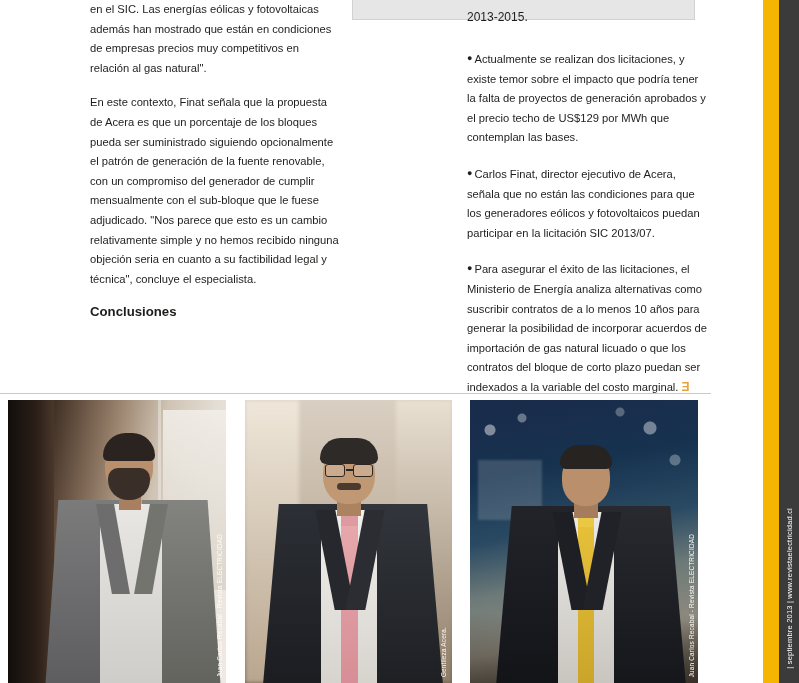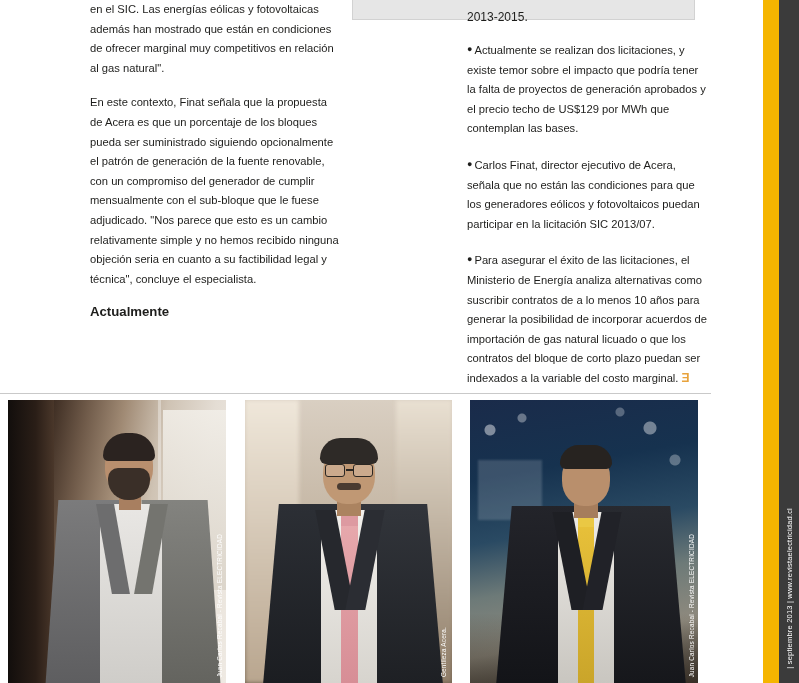--- a/index.html
+++ b/index.html
@@ -85,21 +85,21 @@
     font-size: 13.2px;
     font-weight: bold;
     margin: 0 0 7px 0;
     color: #1d1d1b;
     font-family: "Liberation Sans", sans-serif;
   }
 
   .bullet-p {
     font-size: 11.2px;
     line-height: 19.6px;
-    margin: 4px 0 16px 0;
+    margin: 13px 0 16px 0;
     color: #1d1d1b;
     font-family: "Liberation Sans", sans-serif;
   }
   .bullet-dot {
     font-size: 9px;
     vertical-align: 2px;
     margin-right: 2px;
   }
   .endmark {
     color: #e8a33d;
@@ -367,23 +367,23 @@
     position: absolute; left: 0; bottom: 0; width: 228px; height: 70px;
     background: linear-gradient(180deg, rgba(40,34,26,0) 0%, rgba(40,34,26,0.55) 100%);
   }
 </style>
 </head>
 <body>
 
 <div class="page">
 
   <div class="col col-left">
-    <p class="ptext">en el SIC. Las energías eólicas y fotovoltaicas además han mostrado que están en condiciones de ofrecer marginal muy competitivos en relación al gas natural".</p>
+    <p class="ptext">en el SIC. Las energías eólicas y fotovoltaicas además han mostrado que están en condiciones de empresas precios muy competitivos en relación al gas natural".</p>
     <p class="ptext">En este contexto, Finat señala que la propuesta de Acera es que un porcentaje de los bloques pueda ser suministrado siguiendo opcionalmente el patrón de generación de la fuente renovable, con un compromiso del generador de cumplir mensualmente con el sub-bloque que le fuese adjudicado. "Nos parece que esto es un cambio relativamente simple y no hemos recibido ninguna objeción seria en cuanto a su factibilidad legal y técnica", concluye el especialista.</p>
-    <h3 class="section-title">Actualmente</h3>
+    <h3 class="section-title">Conclusiones</h3>
   </div>
 
   <div class="grey-box"></div>
   <div class="grey-box-text">2013-2015.</div>
 
   <div class="col col-right">
     <p class="bullet-p"><span class="bullet-dot">●</span><span>Actualmente se realizan dos licitaciones, y existe temor sobre el impacto que podría tener la falta de proyectos de generación aprobados y el precio techo de US$129 por MWh que contemplan las bases.</span></p>
     <p class="bullet-p"><span class="bullet-dot">●</span><span>Carlos Finat, director ejecutivo de Acera, señala que no están las condiciones para que los generadores eólicos y fotovoltaicos puedan participar en la licitación SIC 2013/07.</span></p>
     <p class="bullet-p"><span class="bullet-dot">●</span><span>Para asegurar el éxito de las licitaciones, el Ministerio de Energía analiza alternativas como suscribir contratos de a lo menos 10 años para generar la posibilidad de incorporar acuerdos de importación de gas natural licuado o que los contratos del bloque de corto plazo puedan ser indexados a la variable del costo marginal.</span> <span class="endmark">Ǝ</span></p>
   </div>

